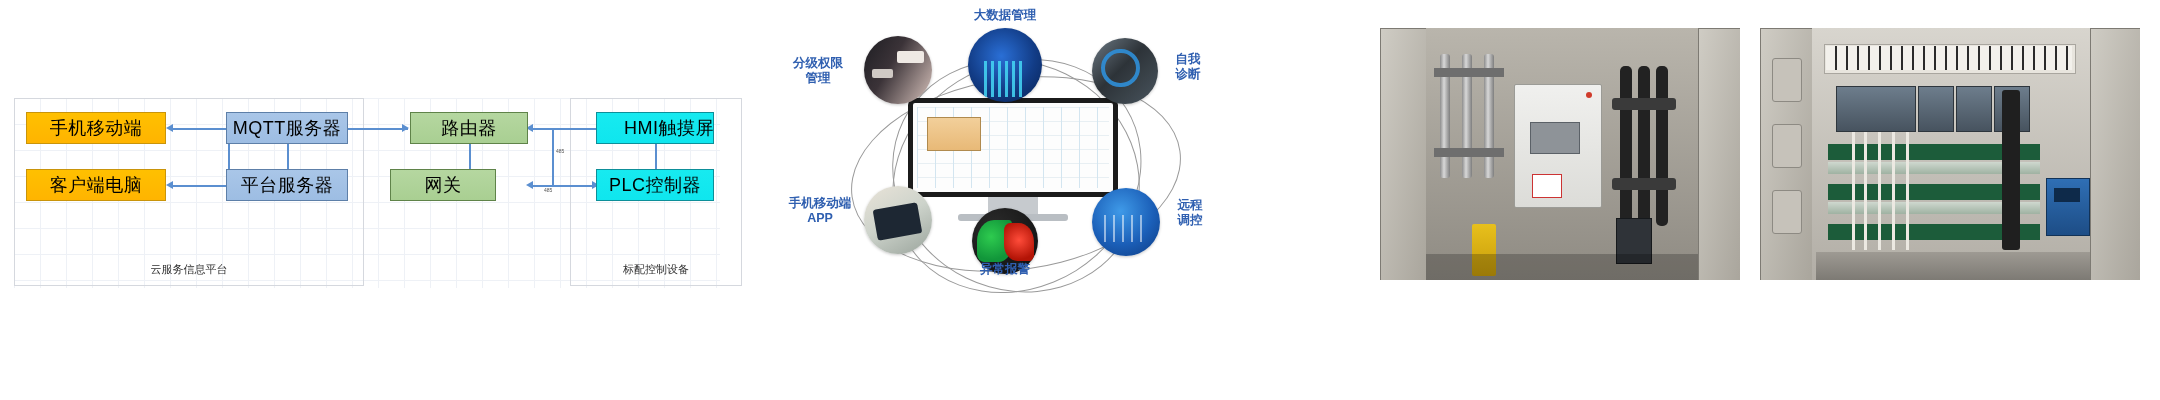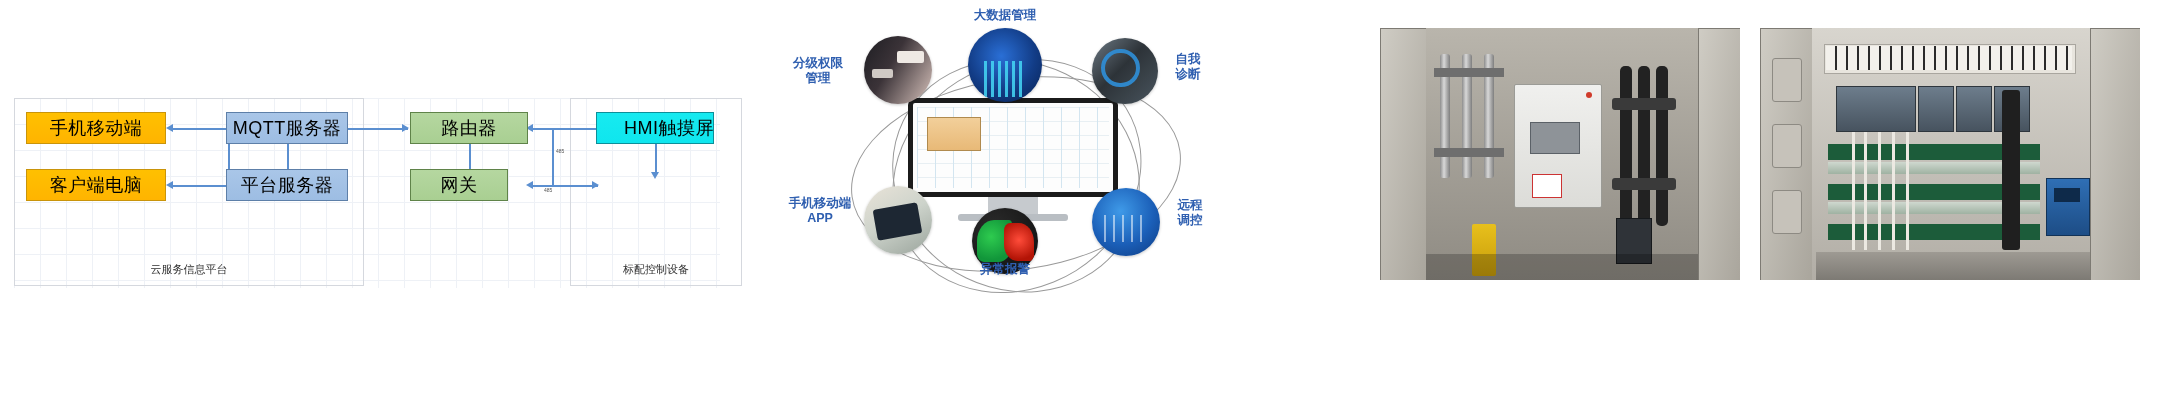--- a/index.html
+++ b/index.html
@@ -152,25 +152,28 @@
     </div>
     <div class="node n-blue" style="left:226px;top:112px;width:122px;height:32px;">
       <span>MQTT服务器</span>
     </div>
     <div class="node n-blue" style="left:226px;top:169px;width:122px;height:32px;">
       <span>平台服务器</span>
     </div>
     <div class="node n-green" style="left:410px;top:112px;width:118px;height:32px;">
       <span>路由器</span>
     </div>
-    <div class="node n-green" style="left:410px;top:169px;width:98px;height:32px;">
+    <div class="node n-green" style="left:390px;top:169px;width:106px;height:32px;">
       <span>网关</span>
     </div>
     <div class="node n-cyan" style="left:596px;top:112px;width:118px;height:32px;padding-left:28px;">
       <span>HMI触摸屏</span>
+    </div>
+    <div class="node n-cyan" style="left:596px;top:169px;width:118px;height:32px;">
+      <span>PLC控制器</span>
     </div>
   </div>
 
   <div class="panel-hub">
 
     <div class="orbit" style="left:110px;top:78px;width:330px;height:190px;transform:rotate(-8deg);"></div>
     <div class="orbit" style="left:150px;top:62px;width:250px;height:226px;transform:rotate(26deg);"></div>
     <div class="orbit" style="left:148px;top:64px;width:256px;height:222px;transform:rotate(-32deg);"></div>
 
     <div class="monitor" style="left:168px;top:98px;width:210px;height:130px;">

